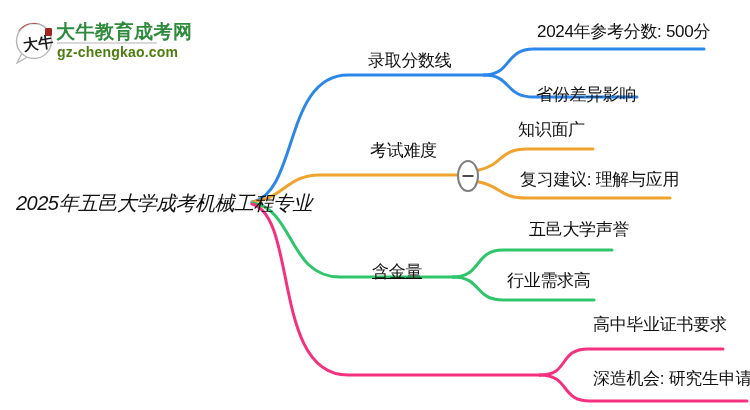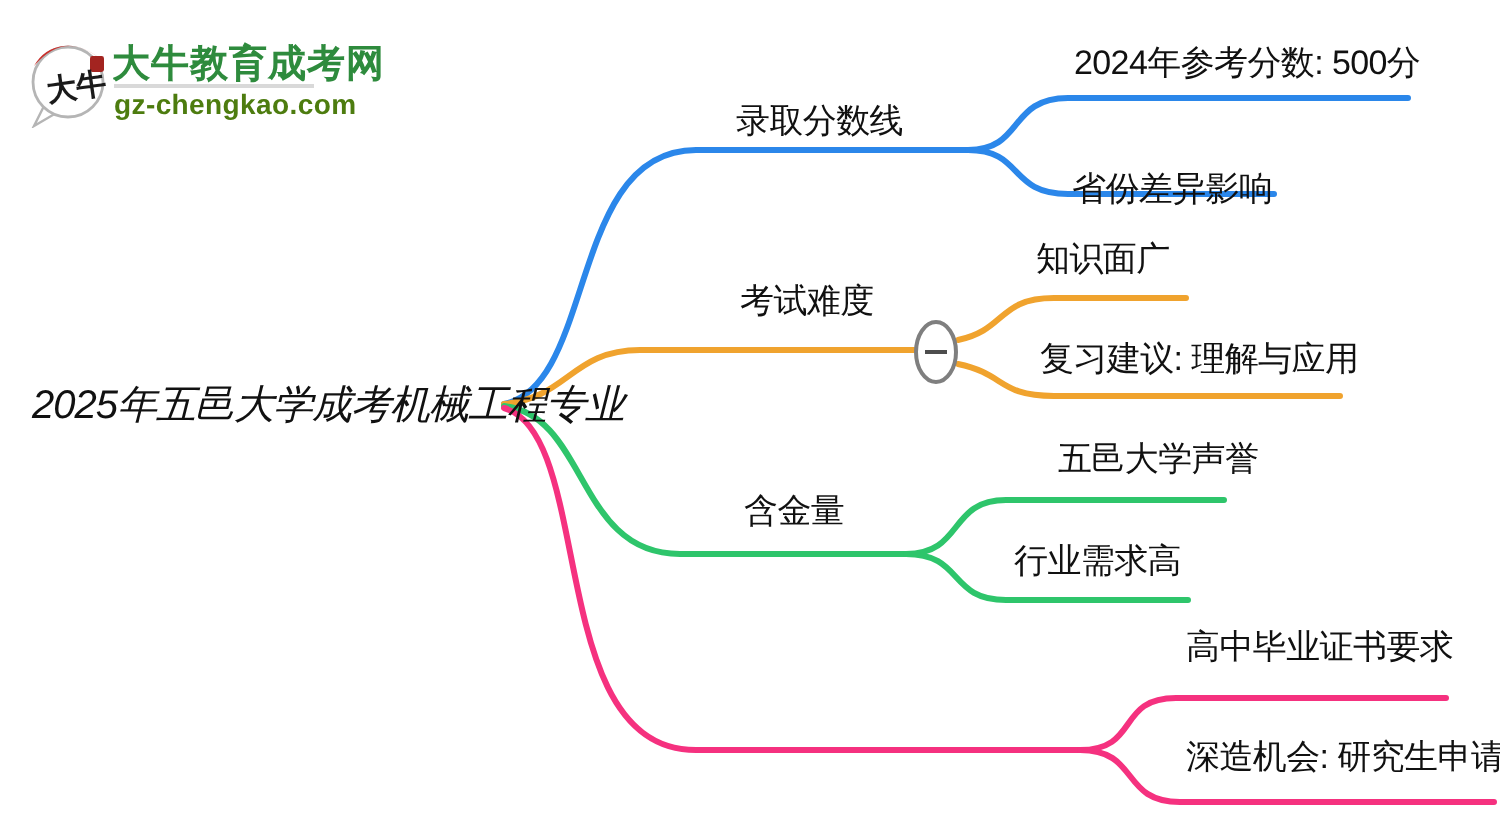--- a/index.html
+++ b/index.html
@@ -71,20 +71,20 @@
   <div class="node-label root-label" style="left:16px;top:192px;">2025年五邑大学成考机械工程专业</div>
 
   <div class="node-label" style="left:368px;top:51px;">录取分数线</div>
   <div class="node-label" style="left:537px;top:22px;">2024年参考分数: 500分</div>
   <div class="node-label" style="left:536px;top:85px;">省份差异影响</div>
 
   <div class="node-label" style="left:370px;top:141px;">考试难度</div>
   <div class="node-label" style="left:518px;top:120px;">知识面广</div>
   <div class="node-label" style="left:520px;top:170px;">复习建议: 理解与应用</div>
 
-  <div class="node-label" style="left:372px;top:246px;">含金量</div>
+  <div class="node-label" style="left:372px;top:262px;text-decoration:underline;">含金量</div>
   <div class="node-label" style="left:529px;top:220px;">五邑大学声誉</div>
   <div class="node-label" style="left:507px;top:271px;">行业需求高</div>
 
   <div class="node-label" style="left:593px;top:316px;font-family:Liberation Mono, monospace;">高中毕业证书要求</div>
   <div class="node-label" style="left:593px;top:369px;">深造机会: 研究生申请</div>
 
 </div>
 
 </body></html>

